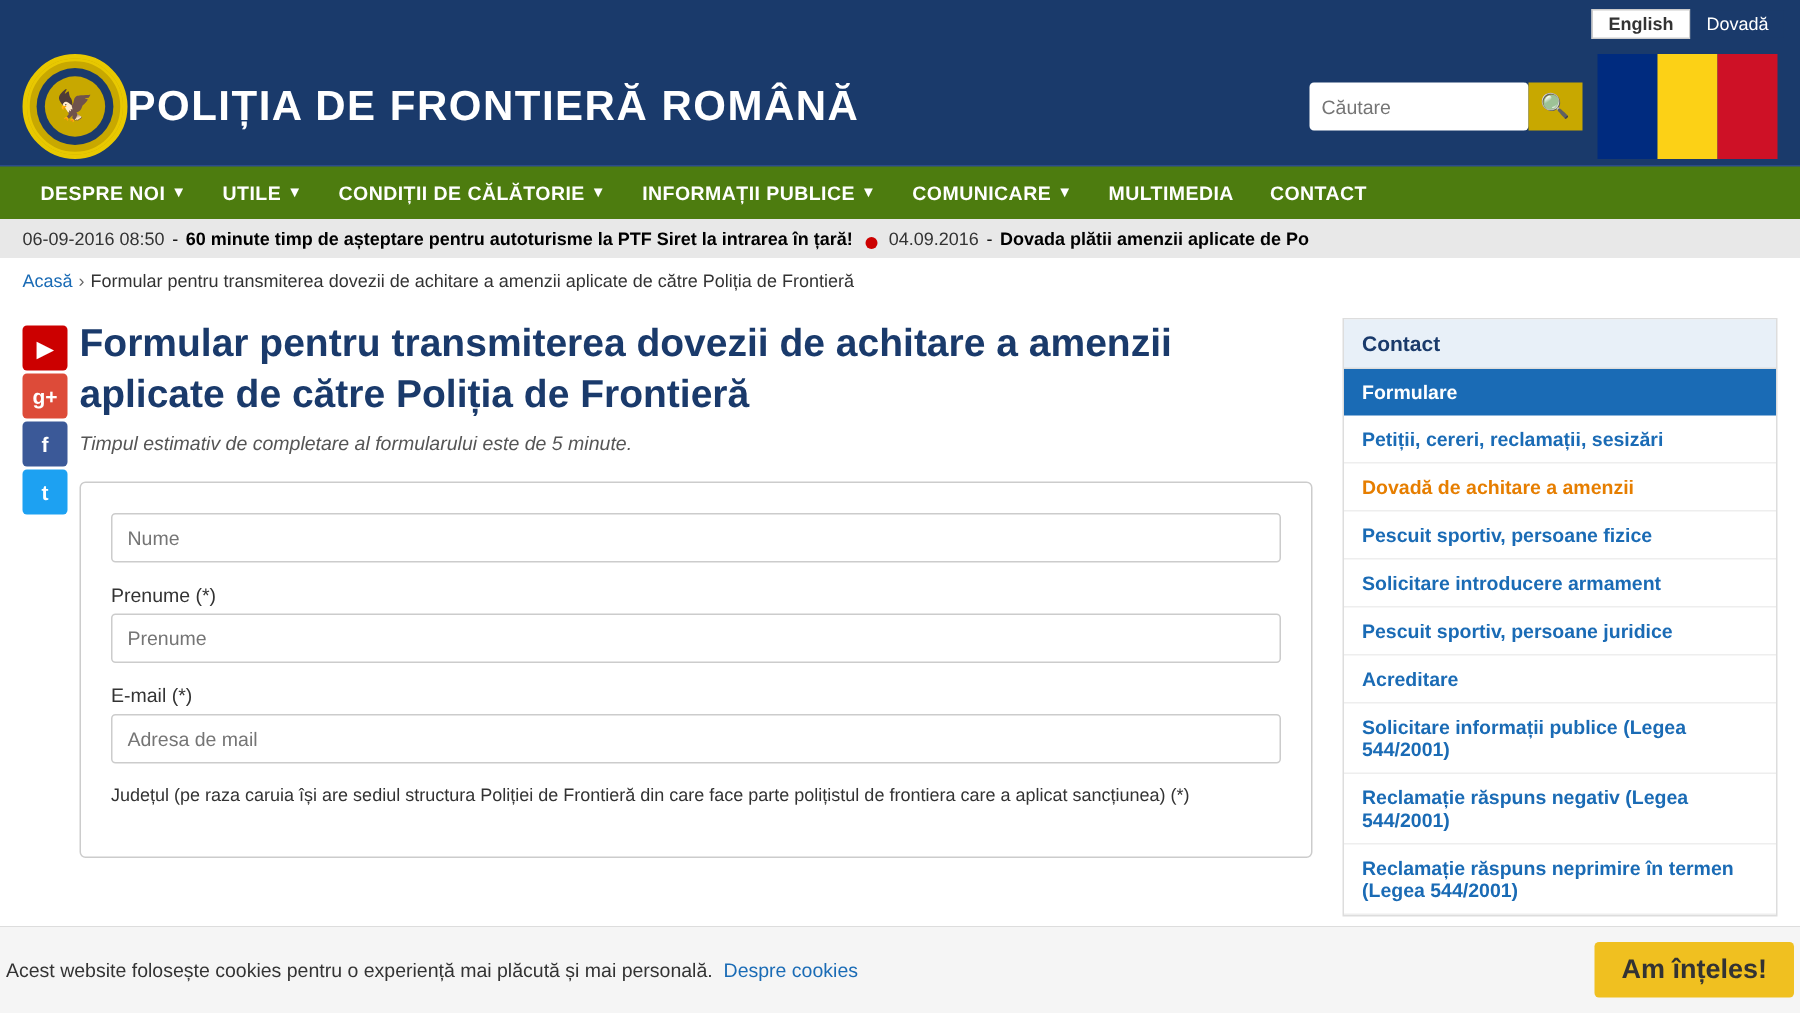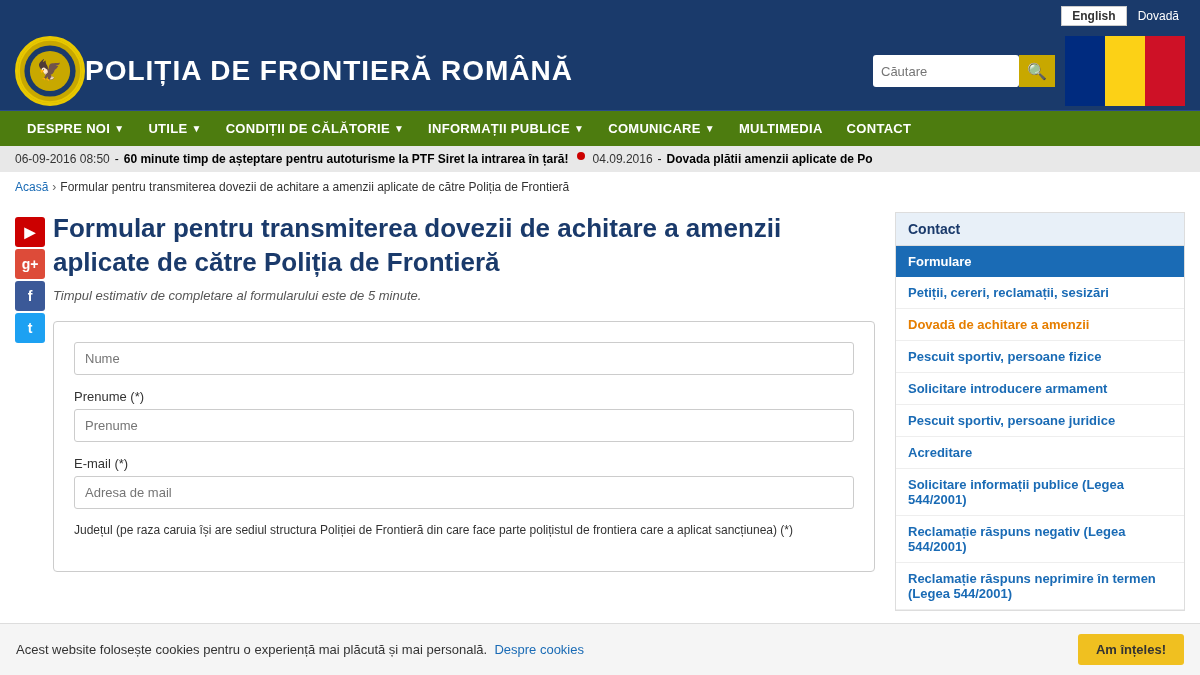--- a/index.html
+++ b/index.html
@@ -106,21 +106,21 @@
     }
 
     
     .ticker {
       background: #e8e8e8;
       padding: 6px 15px;
       font-size: 12px;
       white-space: nowrap;
       overflow: hidden;
       display: flex;
-      align-items: flex-start;
+      align-items: flex-end;
     }
     .ticker-date { color: #333; }
     .ticker-bold { font-weight: bold; color: #000000; }
     .ticker-dot {
       display: inline-block;
       width: 8px;
       height: 8px;
       background: #c00;
       border-radius: 50%;
       margin: 0 8px;
@@ -268,35 +268,35 @@
     }
 
     
     .cookie-bar {
       position: fixed;
       bottom: 0;
       left: 0;
       right: 0;
       background: #f5f5f5;
       border-top: 1px solid #ddd;
-      padding: 10px 16px;
+      padding: 10px 4px;
       display: flex;
       align-items: center;
       justify-content: space-between;
       font-size: 13px;
       z-index: 1000;
     }
     .cookie-text { color: #333; }
     .cookie-link { color: #1a6bb5; text-decoration: none; cursor: pointer; }
     .cookie-btn {
       background: #f0c020;
       color: #333;
       border: none;
       padding: 8px 18px;
-      font-size: 13px;
+      font-size: 18px;
       font-weight: bold;
       cursor: pointer;
       border-radius: 3px;
       white-space: nowrap;
     }
 
     
     .logo-circle {
       width: 70px;
       height: 70px;

